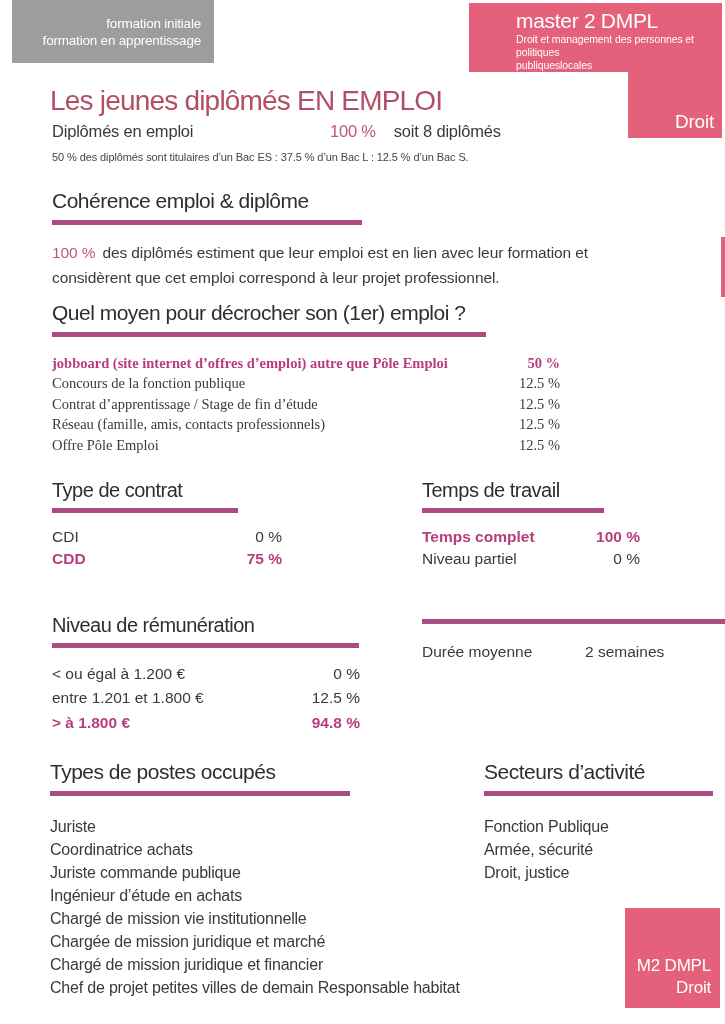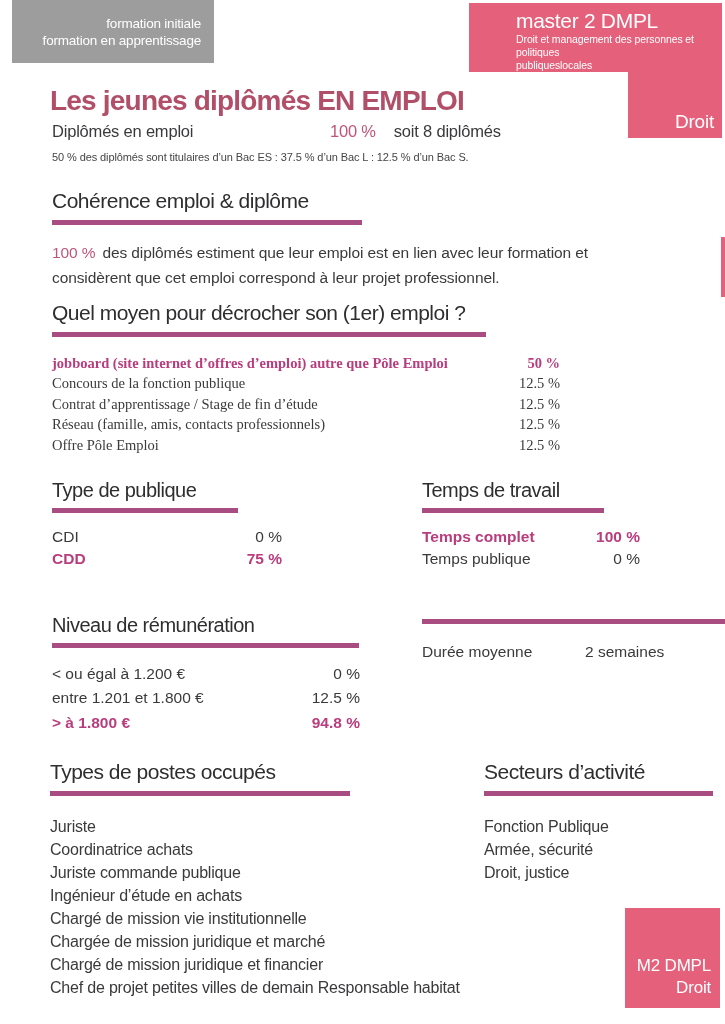--- a/index.html
+++ b/index.html
@@ -37,21 +37,21 @@
     position: absolute; left: 616px; top: 72px;
     width: 94px; height: 66px;
     background: #e5607a;
     display: flex; align-items: flex-end; justify-content: flex-end;
     padding: 0 8px 5px 0;
     color: #fff; font-size: 19px; letter-spacing: -0.2px;
   }
   
   .main-title {
     position: absolute; left: 38px; top: 85px;
-    font-size: 28px; font-weight: bold; letter-spacing: -0.8px;
+    font-size: 28px; font-weight: normal; letter-spacing: -0.8px;
     color: #b24f68; white-space: nowrap;
   }
   .subtitle-row {
     position: absolute; left: 40px; top: 122px;
     width: 500px; display: flex; align-items: baseline;
     font-size: 16.5px; letter-spacing: -0.2px;
   }
   .subtitle-row .st-label { width: 278px; }
   .subtitle-row .st-value { color: #c05577; margin-right: 18px; }
   .bac-note {
@@ -163,21 +163,21 @@
         <span class="val">12.5 %</span>
       </div>
       <div class="stat-row">
         <span class="lbl">Offre Pôle Emploi</span>
         <span class="val">12.5 %</span>
       </div>
     </div>
   </div>
 
   <div class="sec sec-contrat" style="left:40px; top:479px;">
-    <h2 class="smaller">Type de publique</h2>
+    <h2 class="smaller">Type de contrat</h2>
     <div class="rule" style="width:186px; margin-top:6px;"></div>
     <div class="stat-rows" style="margin-top:13px;">
       <div class="stat-row">
         <span class="lbl">CDI</span>
         <span class="val">0 %</span>
       </div>
       <div class="stat-row hl">
         <span class="lbl">CDD</span>
         <span class="val">75 %</span>
       </div>
@@ -186,21 +186,21 @@
 
   <div class="sec sec-temps" style="left:410px; top:479px;">
     <h2 class="smaller">Temps de travail</h2>
     <div class="rule" style="width:182px; margin-top:6px;"></div>
     <div class="stat-rows" style="margin-top:13px;">
       <div class="stat-row hl">
         <span class="lbl">Temps complet</span>
         <span class="val">100 %</span>
       </div>
       <div class="stat-row">
-        <span class="lbl">Temps publique</span>
+        <span class="lbl">Niveau partiel</span>
         <span class="val">0 %</span>
       </div>
     </div>
   </div>
 
   <div class="sec sec-remu" style="left:40px; top:614px;">
     <h2 class="smaller">Niveau de rémunération</h2>
     <div class="rule" style="width:307px; margin-top:6px;"></div>
     <div class="stat-rows" style="margin-top:14px;">
       <div class="stat-row">

